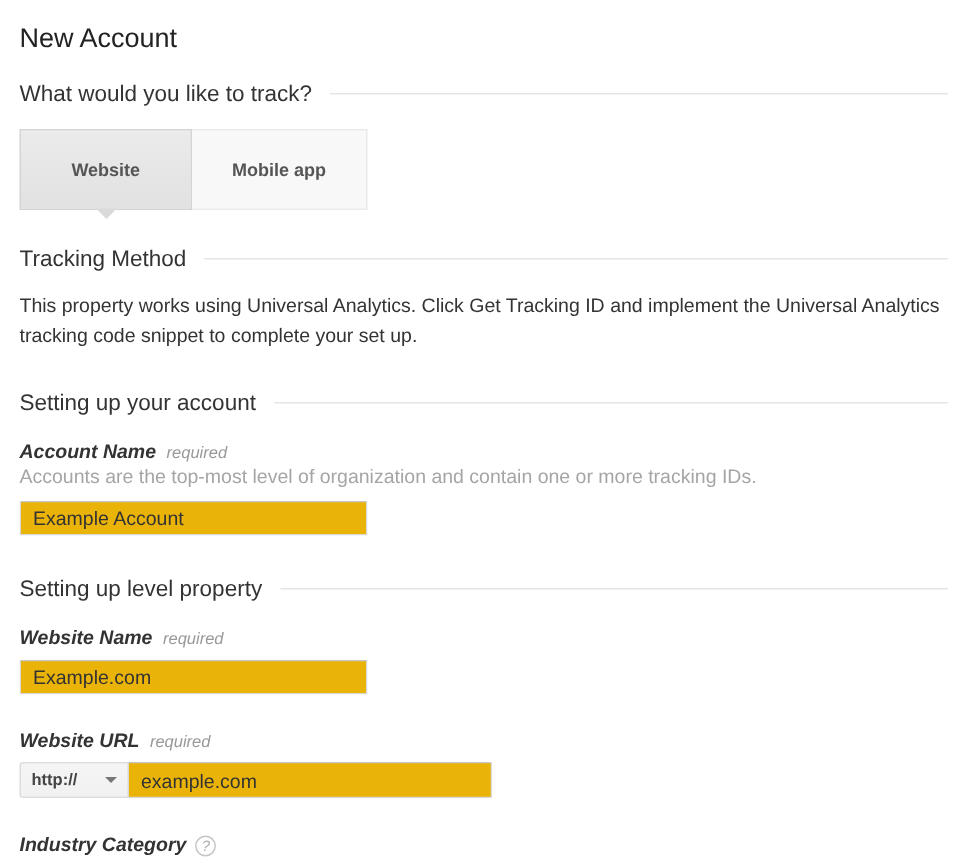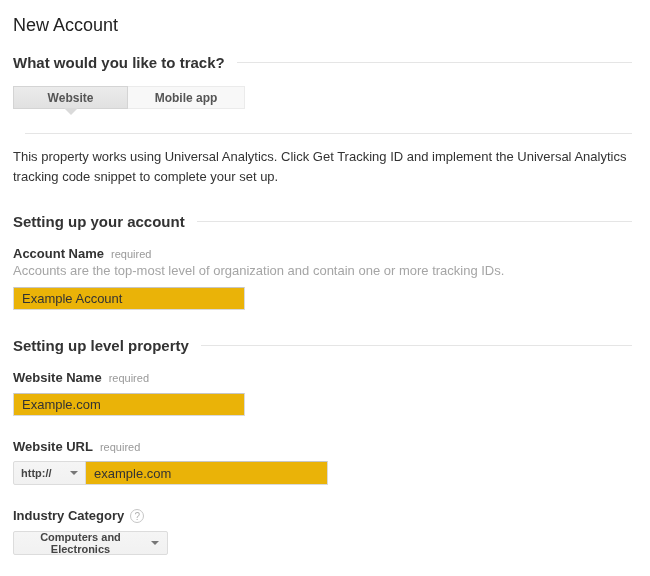--- a/index.html
+++ b/index.html
@@ -13,28 +13,28 @@
 
   .page-title {
     font-size: 18px; font-weight: 400; color: #222;
     margin: 0; line-height: 22px;
   }
 
   .section-heading-row {
     display: flex; align-items: center; margin-top: 18px;
   }
   .section-heading {
-    font-size: 15px; font-weight: 700; color: #333; white-space: nowrap;
+    font-size: 15px; font-weight: 400; color: #333; white-space: nowrap;
   }
   .rule { flex: 1; height: 1px; background: #e5e5e5; margin-left: 12px; }
 
   
   .tabs { display: flex; margin-top: 15px; }
   .tab {
-    width: 115px; height: 23px;
+    width: 115px; height: 54px;
     display: flex; align-items: center; justify-content: center;
     font-size: 12px; font-weight: 700; color: #555;
     cursor: pointer; position: relative;
   }
   .tab-selected {
     background: linear-gradient(to bottom, #ebebeb, #e1e1e1);
     border: 1px solid #d4d4d4;
   }
   .tab-unselected {
     background: #f8f8f8;
@@ -49,21 +49,21 @@
     border-right: 7px solid transparent;
     border-top: 7px solid #dadada;
   }
 
   .paragraph {
     margin-top: 13px; font-size: 13px; line-height: 20px; color: #333;
     max-width: 618px;
   }
   .paragraph .em { }
 
-  .field-label-row { margin-top: 16px; display: flex; align-items: baseline; }
+  .field-label-row { margin-top: 16px; display: flex; align-items: baseline; font-style: italic; }
   .field-label { font-size: 13px; font-weight: 700; color: #333; }
   .required { font-size: 11px; color: #999; margin-left: 7px; }
   .field-help {
     margin-top: 1px; font-size: 13px; color: #a5a5a5; line-height: 17px;
   }
 
   .text-input {
     display: block; margin-top: 8px;
     width: 232px; height: 23px;
     border: 1px solid #d9d9d9; border-top-color: #c6c6c6;
@@ -128,20 +128,21 @@
       <span>Website</span>
       <span class="tab-caret"></span>
     </div>
     <div class="tab tab-unselected">
       <span>Mobile app</span>
     </div>
   </div>
 
   
   <div class="section-heading-row mt-tracking">
+    <span class="section-heading">Tracking Method</span>
     <span class="rule"></span>
   </div>
 
   <p class="paragraph"><span>This property works using Universal Analytics. Click </span><span class="em">Get Tracking ID</span><span> and implement the Universal Analytics tracking code snippet to complete your set up.</span></p>
 
   
   <div class="section-heading-row mt-account">
     <span class="section-heading">Setting up your account</span>
     <span class="rule"></span>
   </div>

